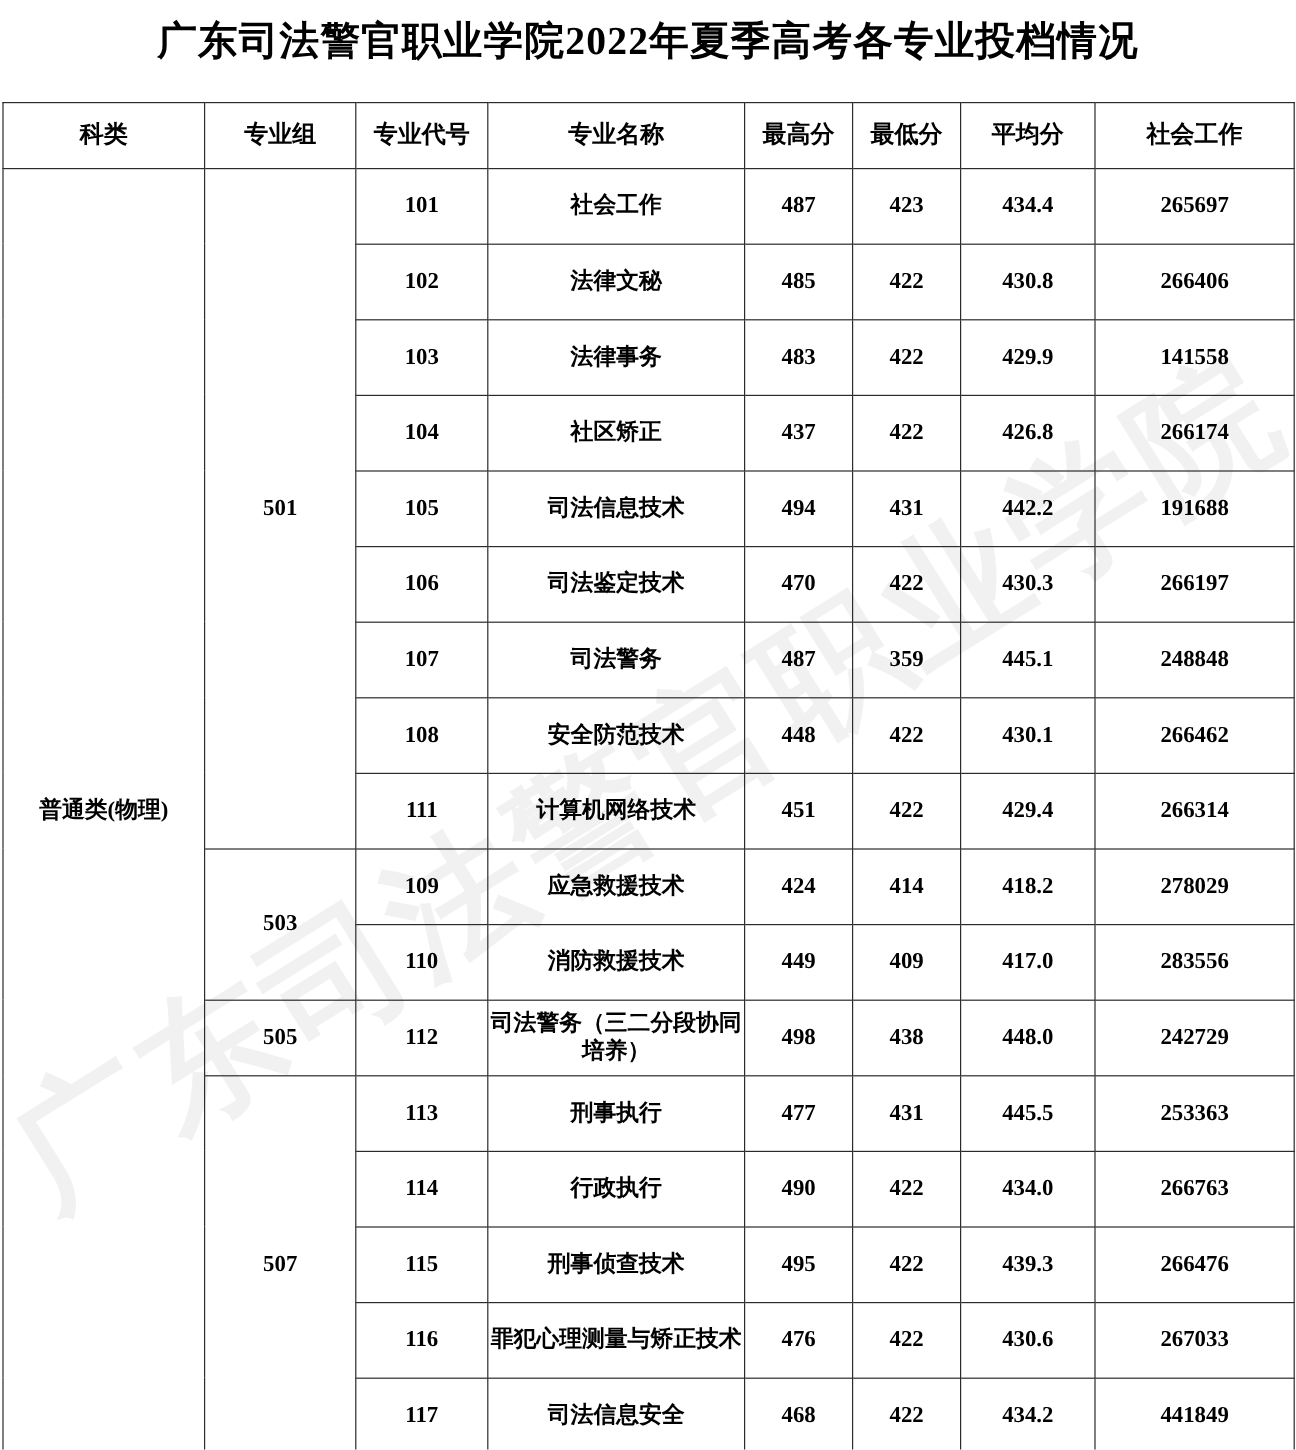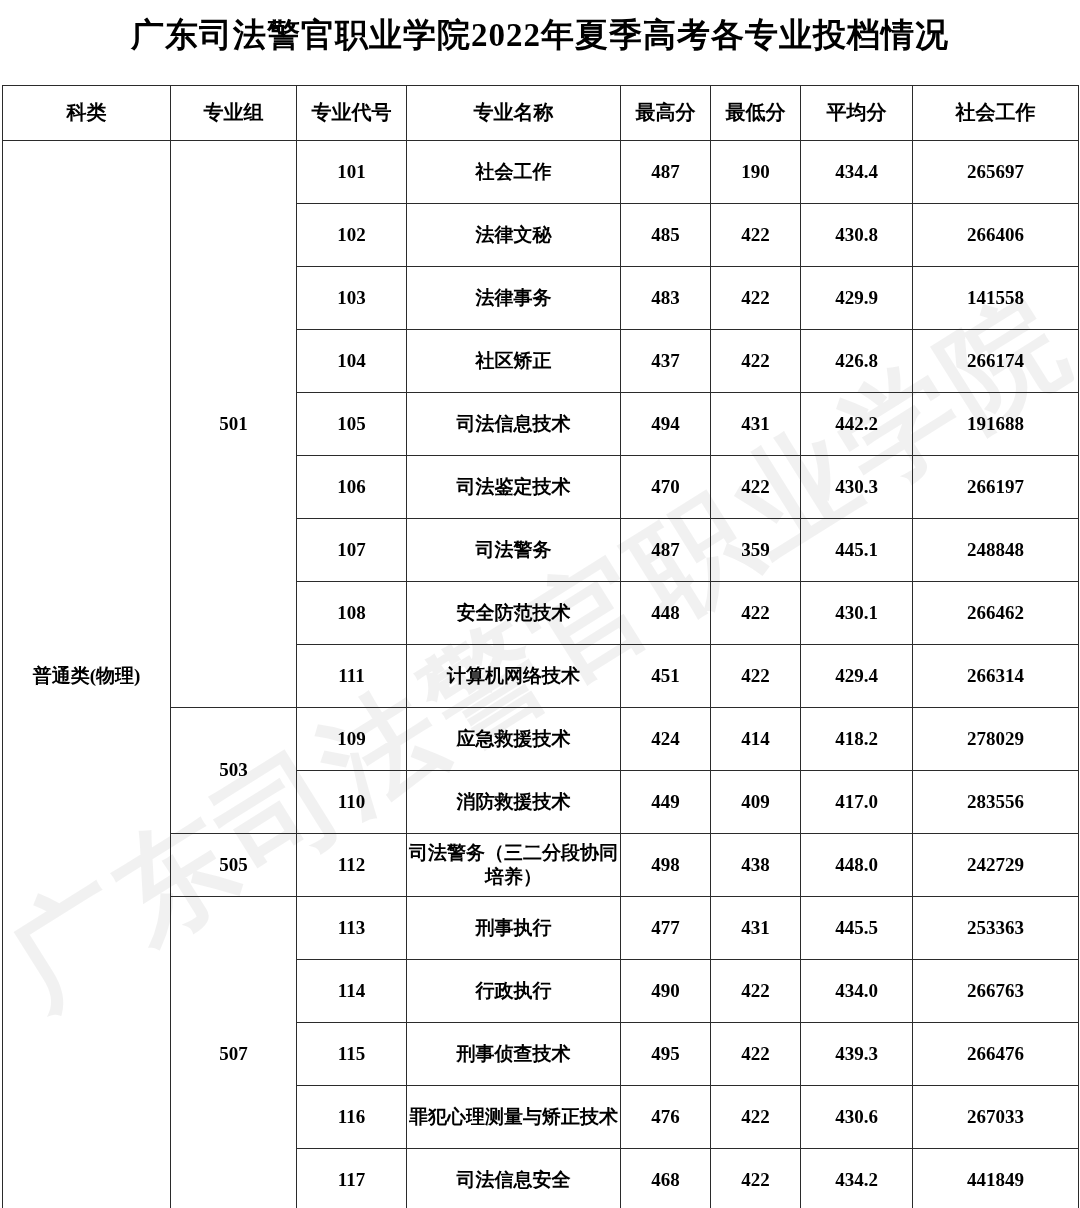--- a/index.html
+++ b/index.html
@@ -118,21 +118,21 @@
       </tr>
     </thead>
     <tbody>
 
       <tr>
         <td rowspan="17">普通类(物理)</td>
         <td rowspan="9">501</td>
         <td>101</td>
         <td>社会工作</td>
         <td>487</td>
-        <td>190</td>
+        <td>423</td>
         <td>434.4</td>
         <td>265697</td>
       </tr>
       <tr>
         <td>102</td>
         <td>法律文秘</td>
         <td>485</td>
         <td>422</td>
         <td>430.8</td>
         <td>266406</td>

